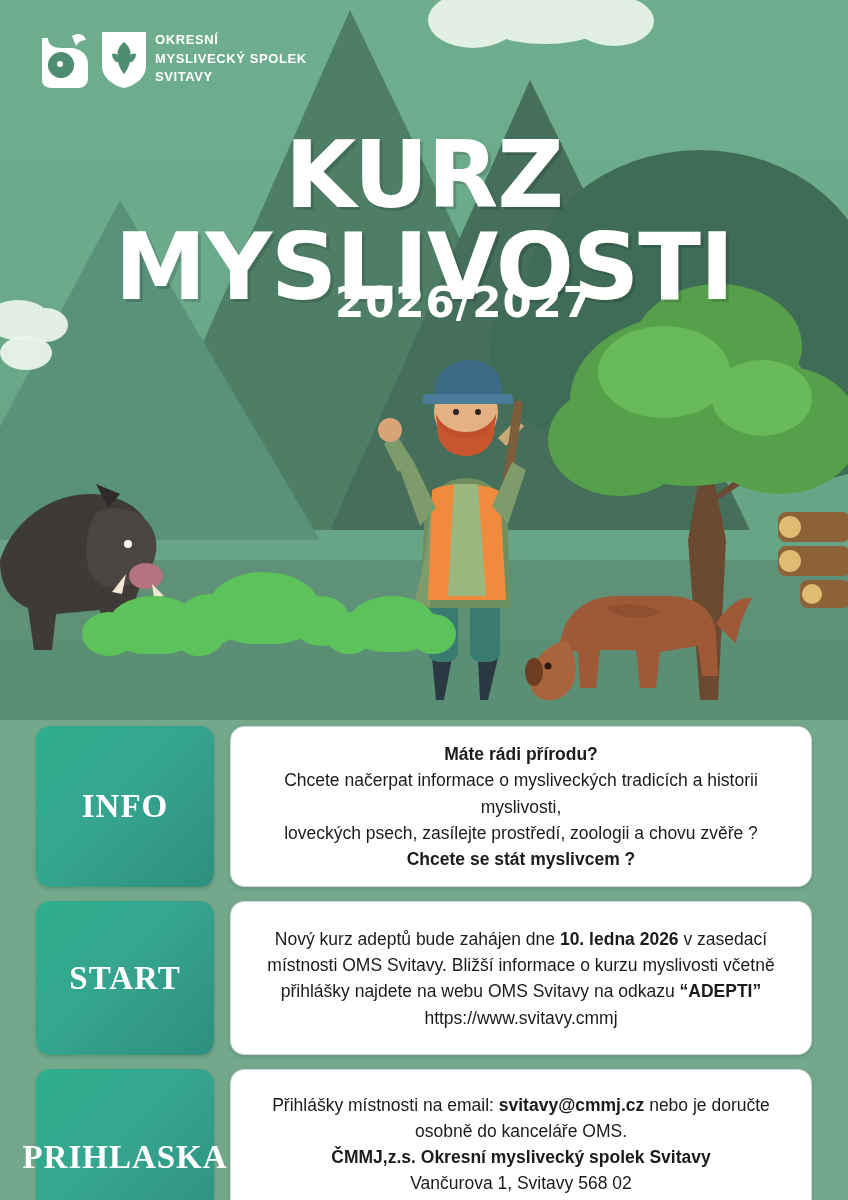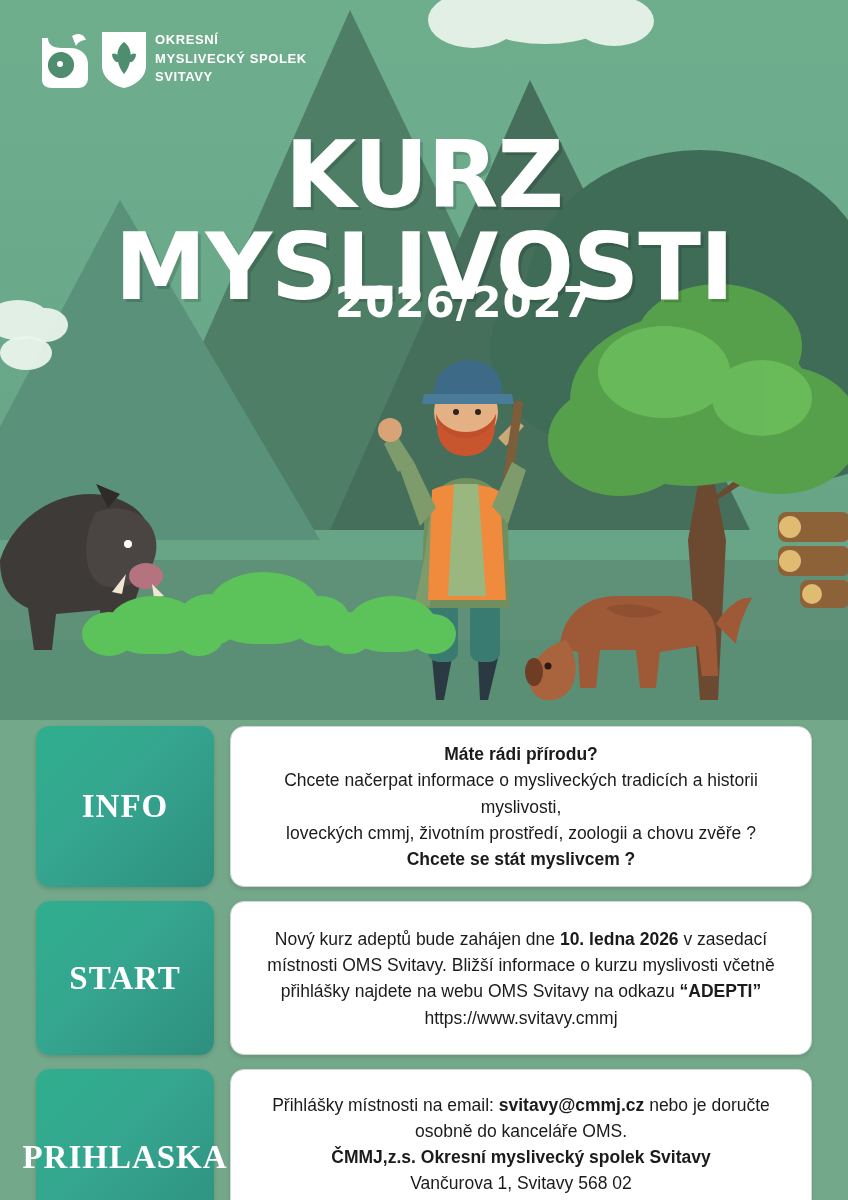--- a/index.html
+++ b/index.html
@@ -332,21 +332,21 @@
   <div class="title">KURZ MYSLIVOSTI</div>
   <div class="subtitle">2026/2027</div>
 
   <div class="rows">
 
     <div class="row row-info">
       <div class="tag">INFO</div>
       <div class="card">
         <p class="b">Máte rádi přírodu?</p>
         <p>Chcete načerpat informace o mysliveckých tradicích a historii myslivosti,</p>
-        <p>loveckých cmmj, životním prostředí, zoologii a chovu zvěře ?</p>
+        <p>loveckých psech, zasílejte prostředí, zoologii a chovu zvěře ?</p>
         <p class="b">Chcete se stát myslivcem ?</p>
       </div>
     </div>
 
     <div class="row row-start">
       <div class="tag">START</div>
       <div class="card">
         <p><span>Nový kurz adeptů bude zahájen dne </span><span class="b">10. ledna 2026</span><span> v zasedací místnosti OMS Svitavy. Bližší informace o kurzu myslivosti včetně přihlášky najdete na webu OMS Svitavy  na odkazu </span><span class="b">“ADEPTI”</span></p>
         <p>https://www.svitavy.cmmj</p>
       </div>

